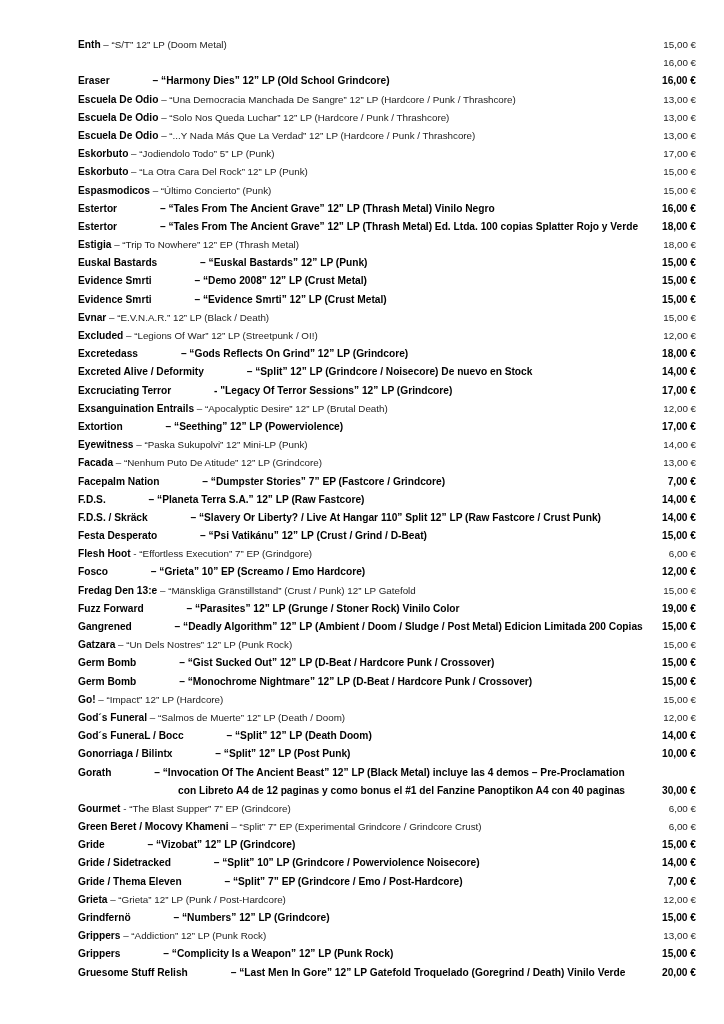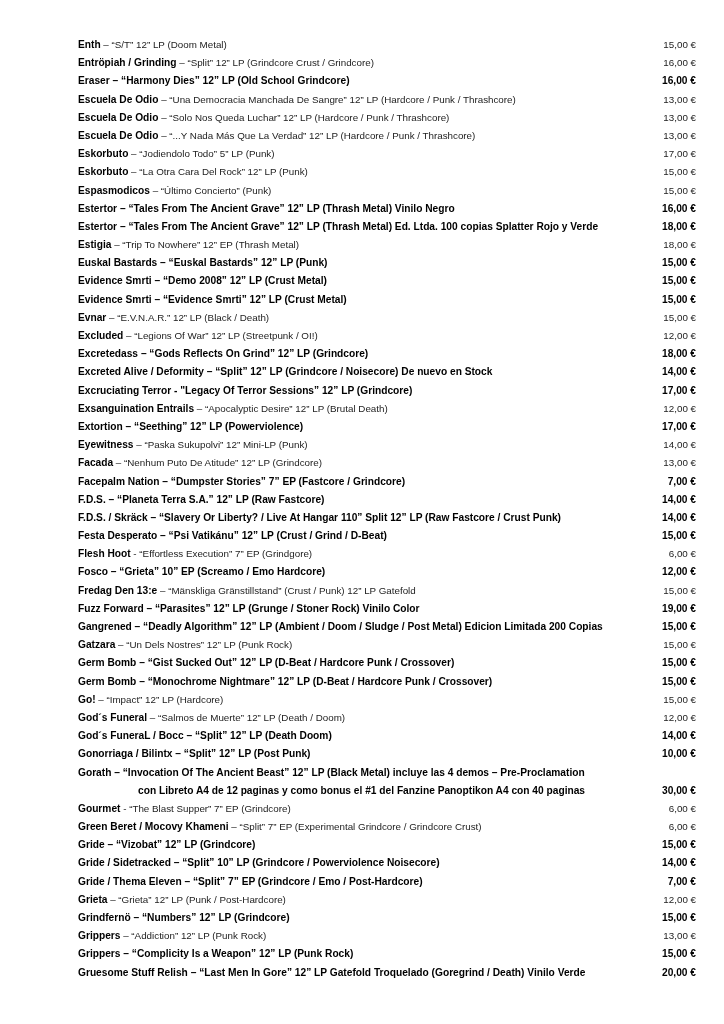--- a/index.html
+++ b/index.html
@@ -9,35 +9,34 @@
   }
   #list { position: absolute; left: 78px; top: 36px; width: 618px; }
   .row {
     position: relative; height: 18.2px; line-height: 18.2px;
     font-size: 10.2px; white-space: nowrap;
   }
   .row .desc { position: absolute; left: 0; top: 0; }
   .row .price { position: absolute; right: 0; top: 0; text-align: left; }
   .artist { font-weight: bold; }
   .rest { font-weight: normal; color: #222; font-size: 9.8px; text-align: center; }
-  .row.bold .rest { font-weight: bold; color: #000; font-size: 10.2px; }
+  .row.bold .rest { font-weight: bold; color: #000; font-size: 10.2px; margin-left: 40px; }
   .price { font-size: 9.8px; color: #222; }
   .row.bold .price { font-weight: bold; color: #000; font-size: 10.2px; }
   .row.cont .desc { left: 60px; font-weight: bold; }
 </style>
 </head>
 <body>
 
 <div id="list">
     <div class="row">
     <span class="desc"><span class="artist">Enth</span><span class="rest"> – “S/T” 12” LP (Doom Metal)</span></span>
     <span class="price">15,00 €</span>
   </div>
     <div class="row">
-    <span class="desc"><span class="artist">Entröpiah / Grinding</span><span class="rest"> – “Split” 12” LP (Grindcore Crust / Grindcore)</span></span>
     <span class="price">16,00 €</span>
   </div>
     <div class="row bold">
     <span class="desc"><span class="artist">Eraser</span><span class="rest"> – “Harmony Dies” 12” LP (Old School Grindcore)</span></span>
     <span class="price">16,00 €</span>
   </div>
     <div class="row">
     <span class="desc"><span class="artist">Escuela De Odio</span><span class="rest"> – “Una Democracia Manchada De Sangre” 12” LP (Hardcore / Punk / Thrashcore)</span></span>
     <span class="price">13,00 €</span>
   </div>

